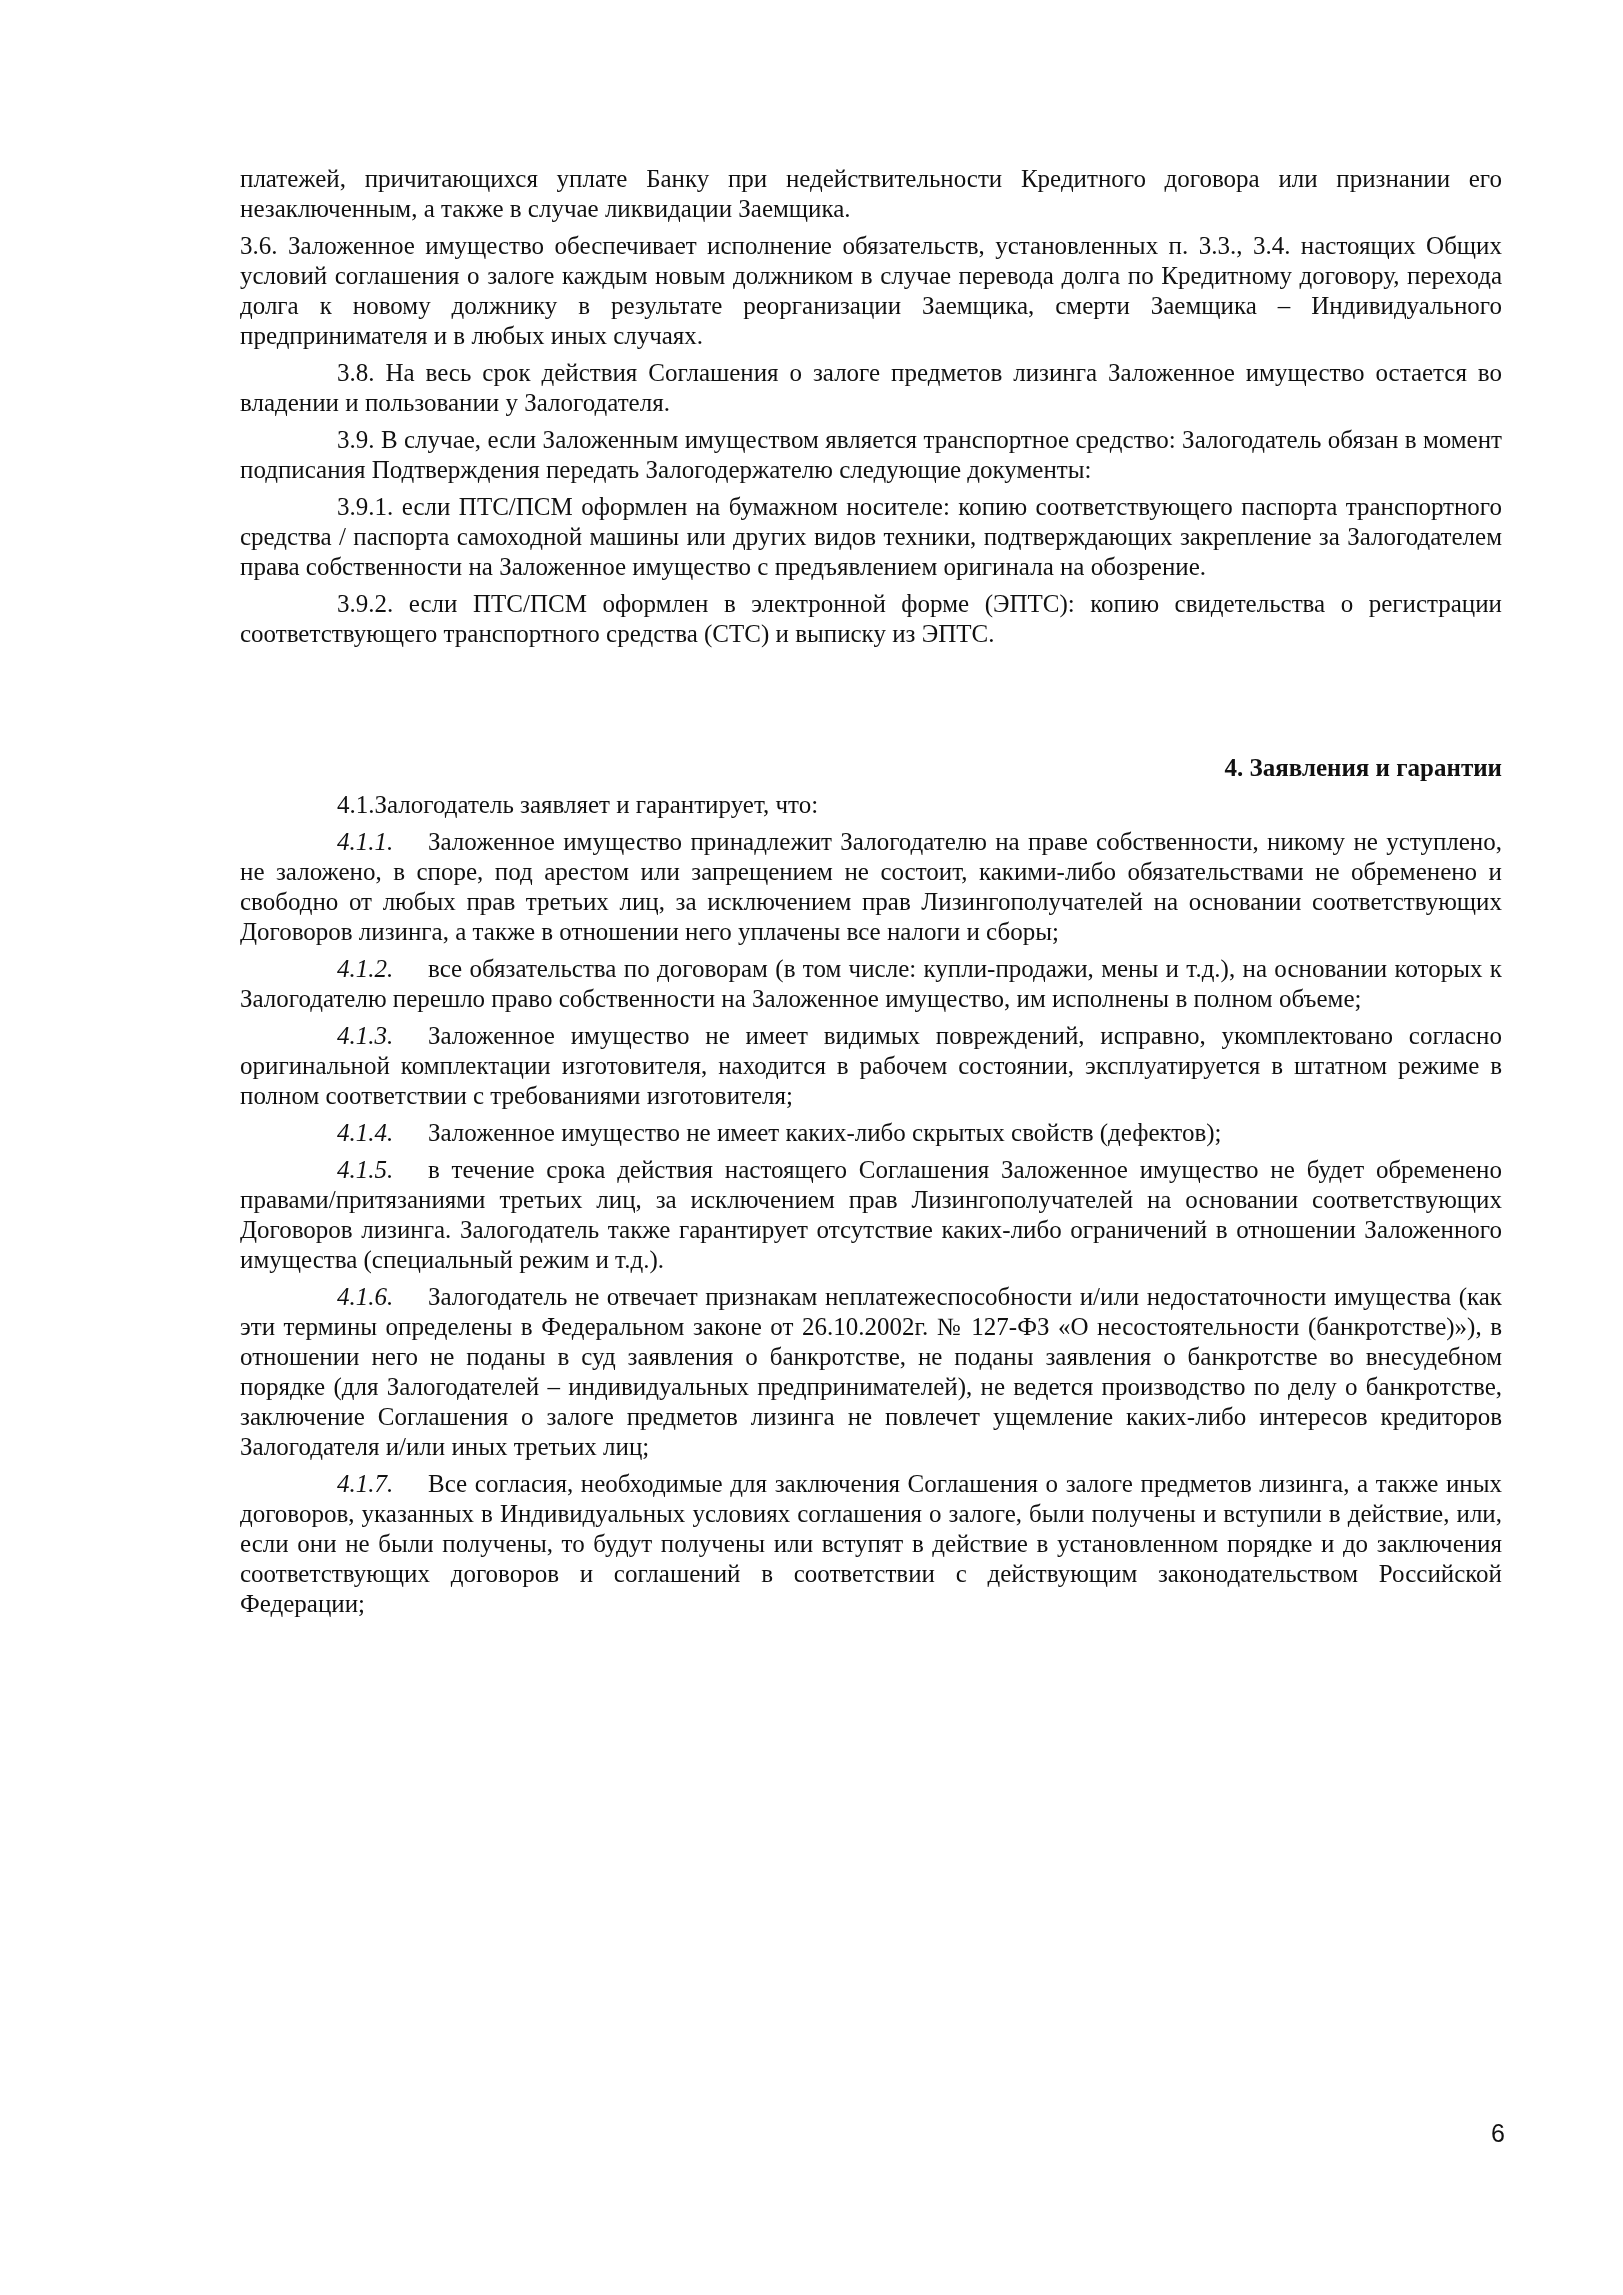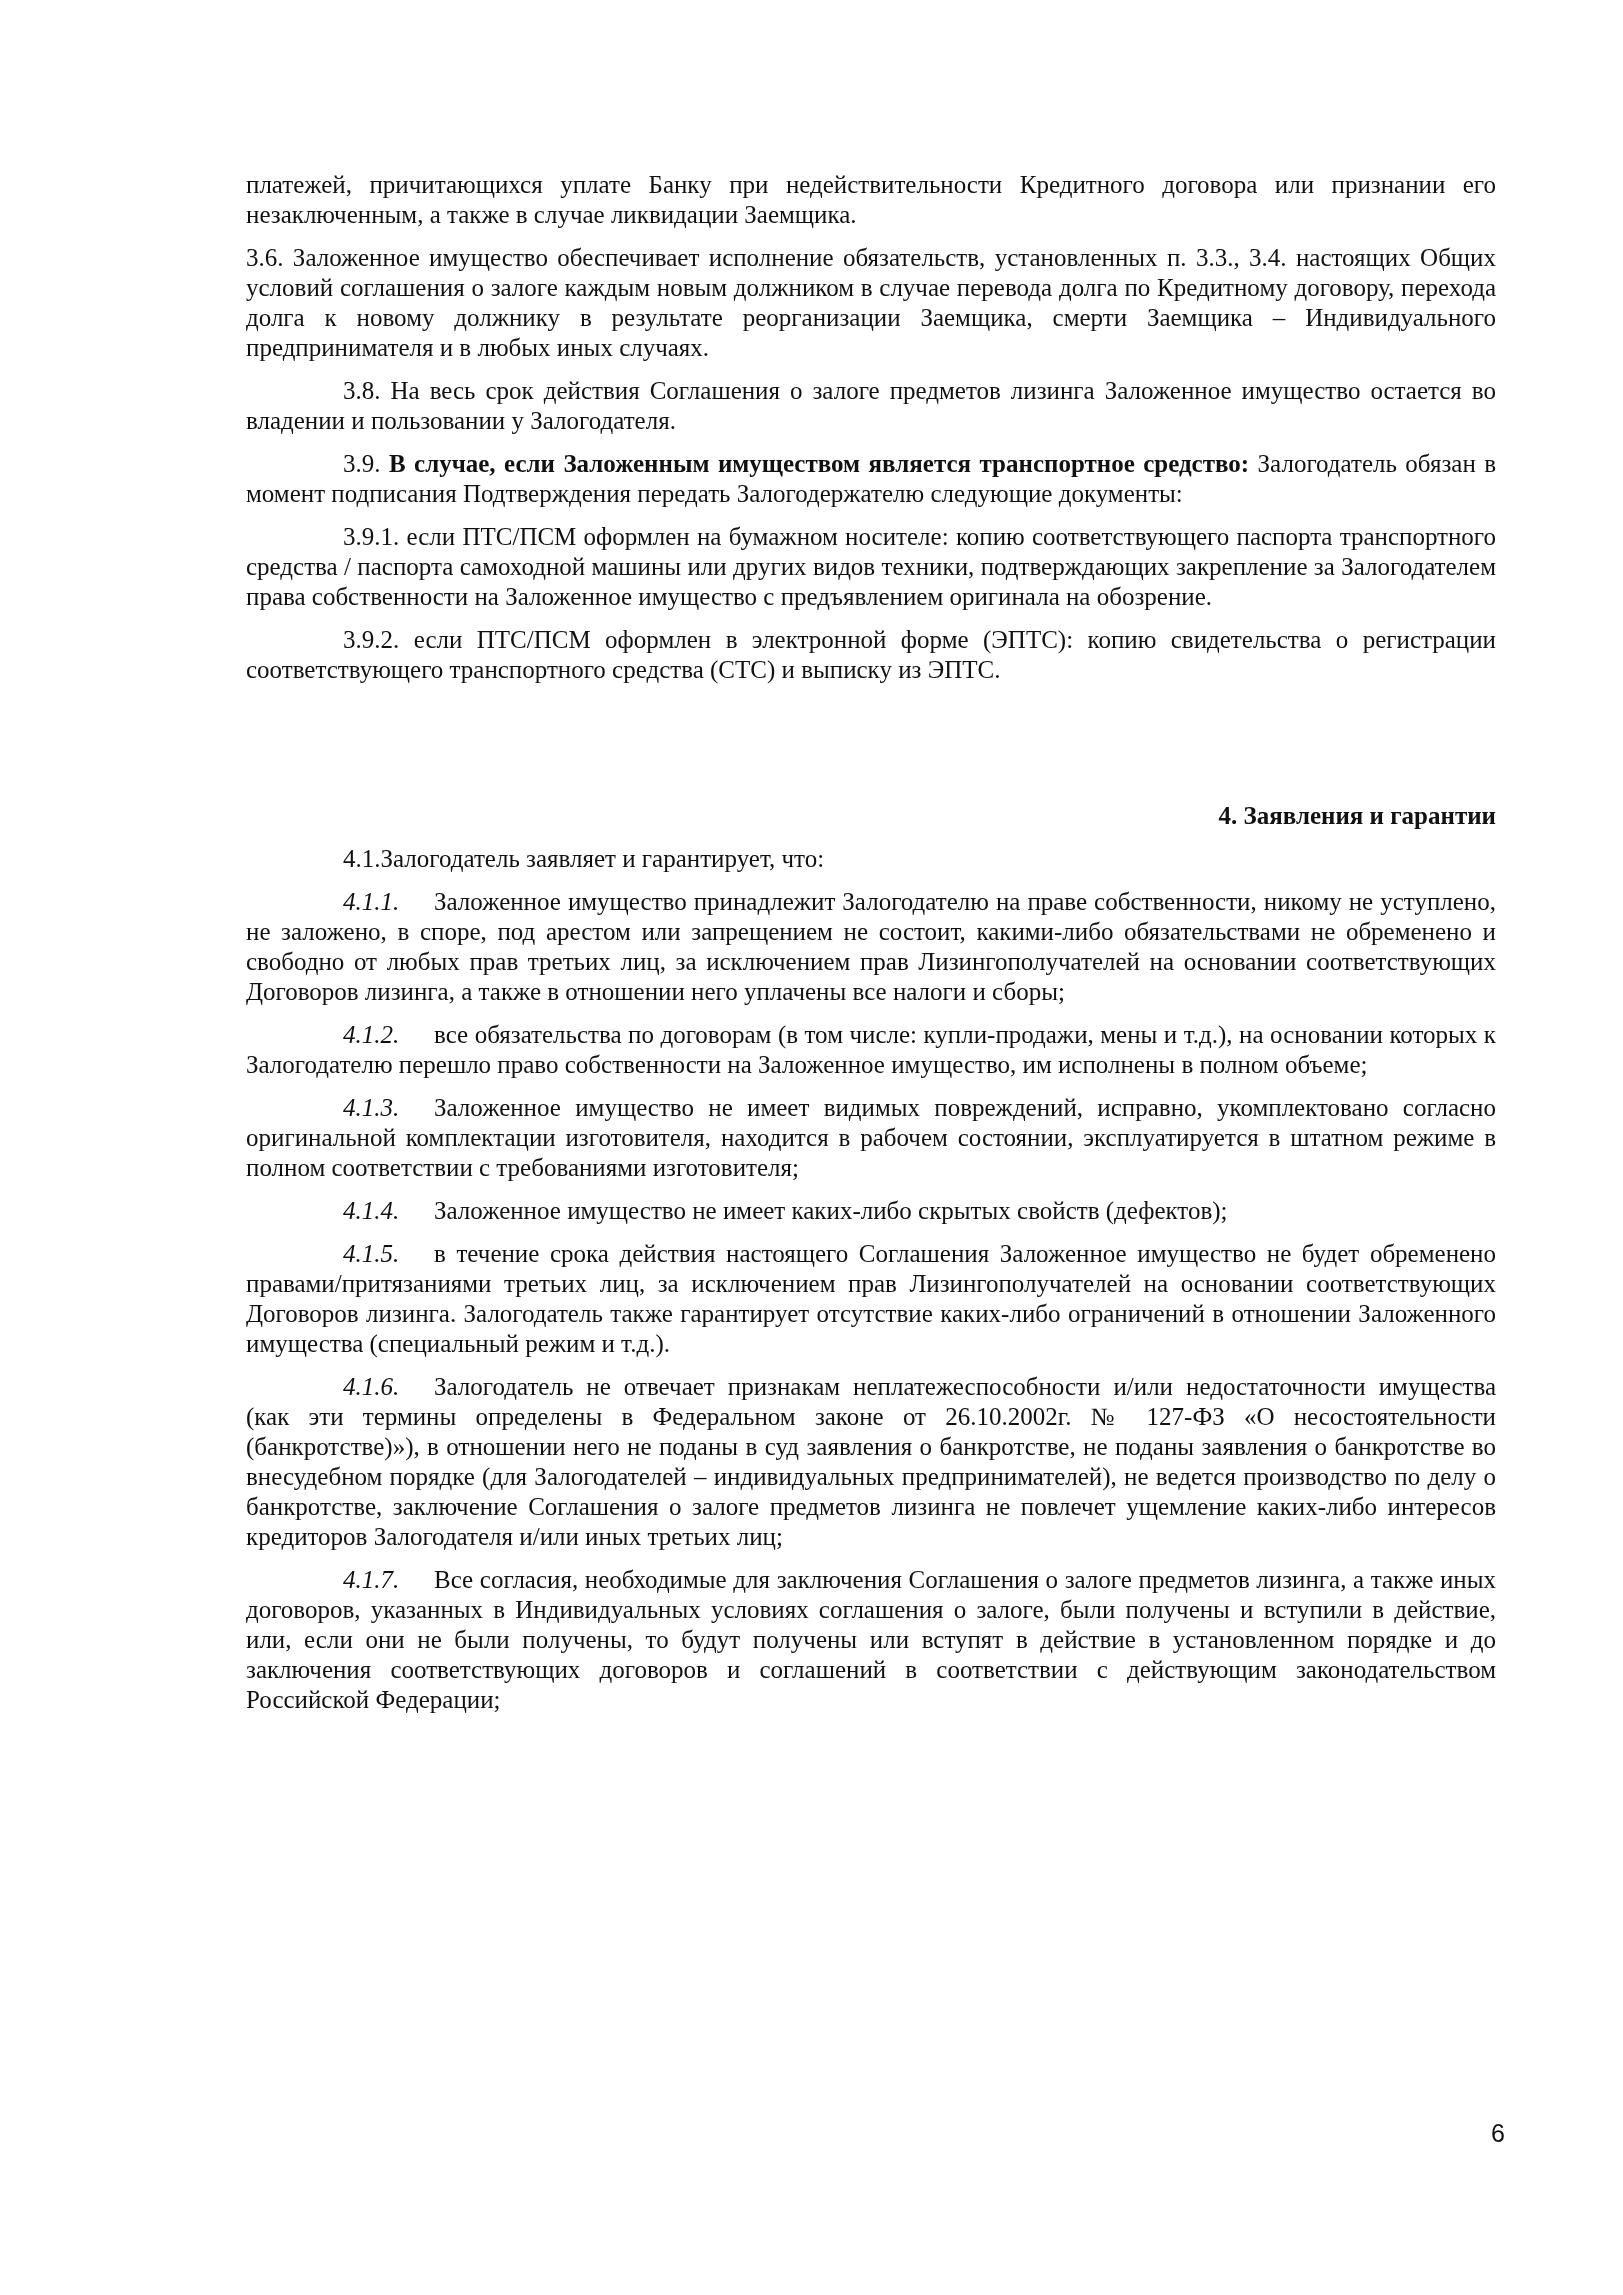--- a/index.html
+++ b/index.html
@@ -26,42 +26,42 @@
       left: 233px;
       top: 157px;
       width: 1276px;
       font-family: "Liberation Serif", "DejaVu Serif", serif;
       font-size: 25px;
       line-height: 30px;
       color: #111111;
       text-align: justify;
     }
     .text-body p {
-      margin: 13px;
+      margin: 7px;
     }
     .indent {
       text-indent: 97px;
     }
     .heading {
       margin: 0;
       padding-left: 97px;
       font-weight: bold;
       text-align: right;
     }
     .spacer {
       height: 90px;
     }
     .num-wide {
       display: inline-block;
       min-width: 91px;
       text-indent: 0;
       font-style: italic;
     }
     .bold {
-      font-weight: bold;
+      font-weight: normal;
     }
     .page-number {
       position: absolute;
       left: 1491px;
       top: 2119px;
       font-family: "Liberation Sans", "DejaVu Sans", sans-serif;
       font-size: 25px;
       color: #111111;
     }
   </style>

